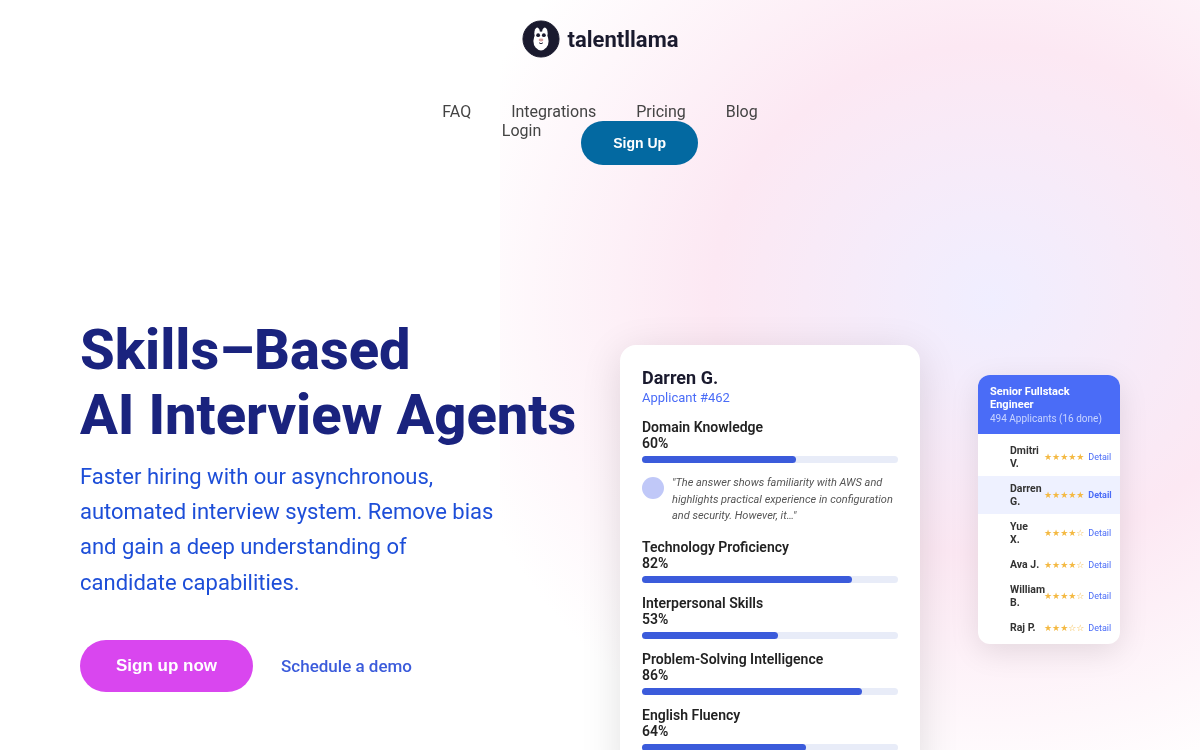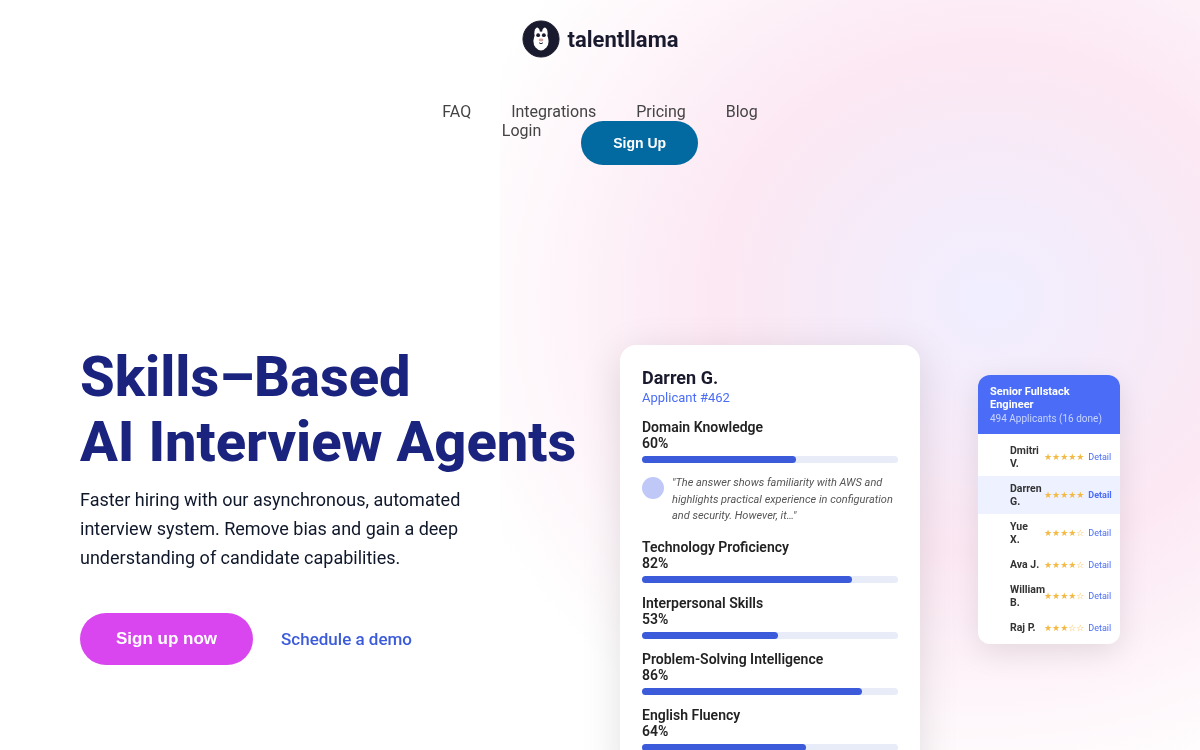--- a/index.html
+++ b/index.html
@@ -111,22 +111,22 @@
 
     .hero-title {
       font-size: 56px;
       font-weight: 800;
       color: #1a237e;
       line-height: 1.15;
       margin-bottom: 12px;
     }
 
     .hero-subtitle {
-      font-size: 18px;
-      color: #0f172a;
+      font-size: 22px;
+      color: #1d4ed8;
       line-height: 1.6;
       margin-bottom: 40px;
       max-width: 420px;
     }
 
     .hero-buttons {
       display: flex;
       align-items: center;
       gap: 28px;
     }

